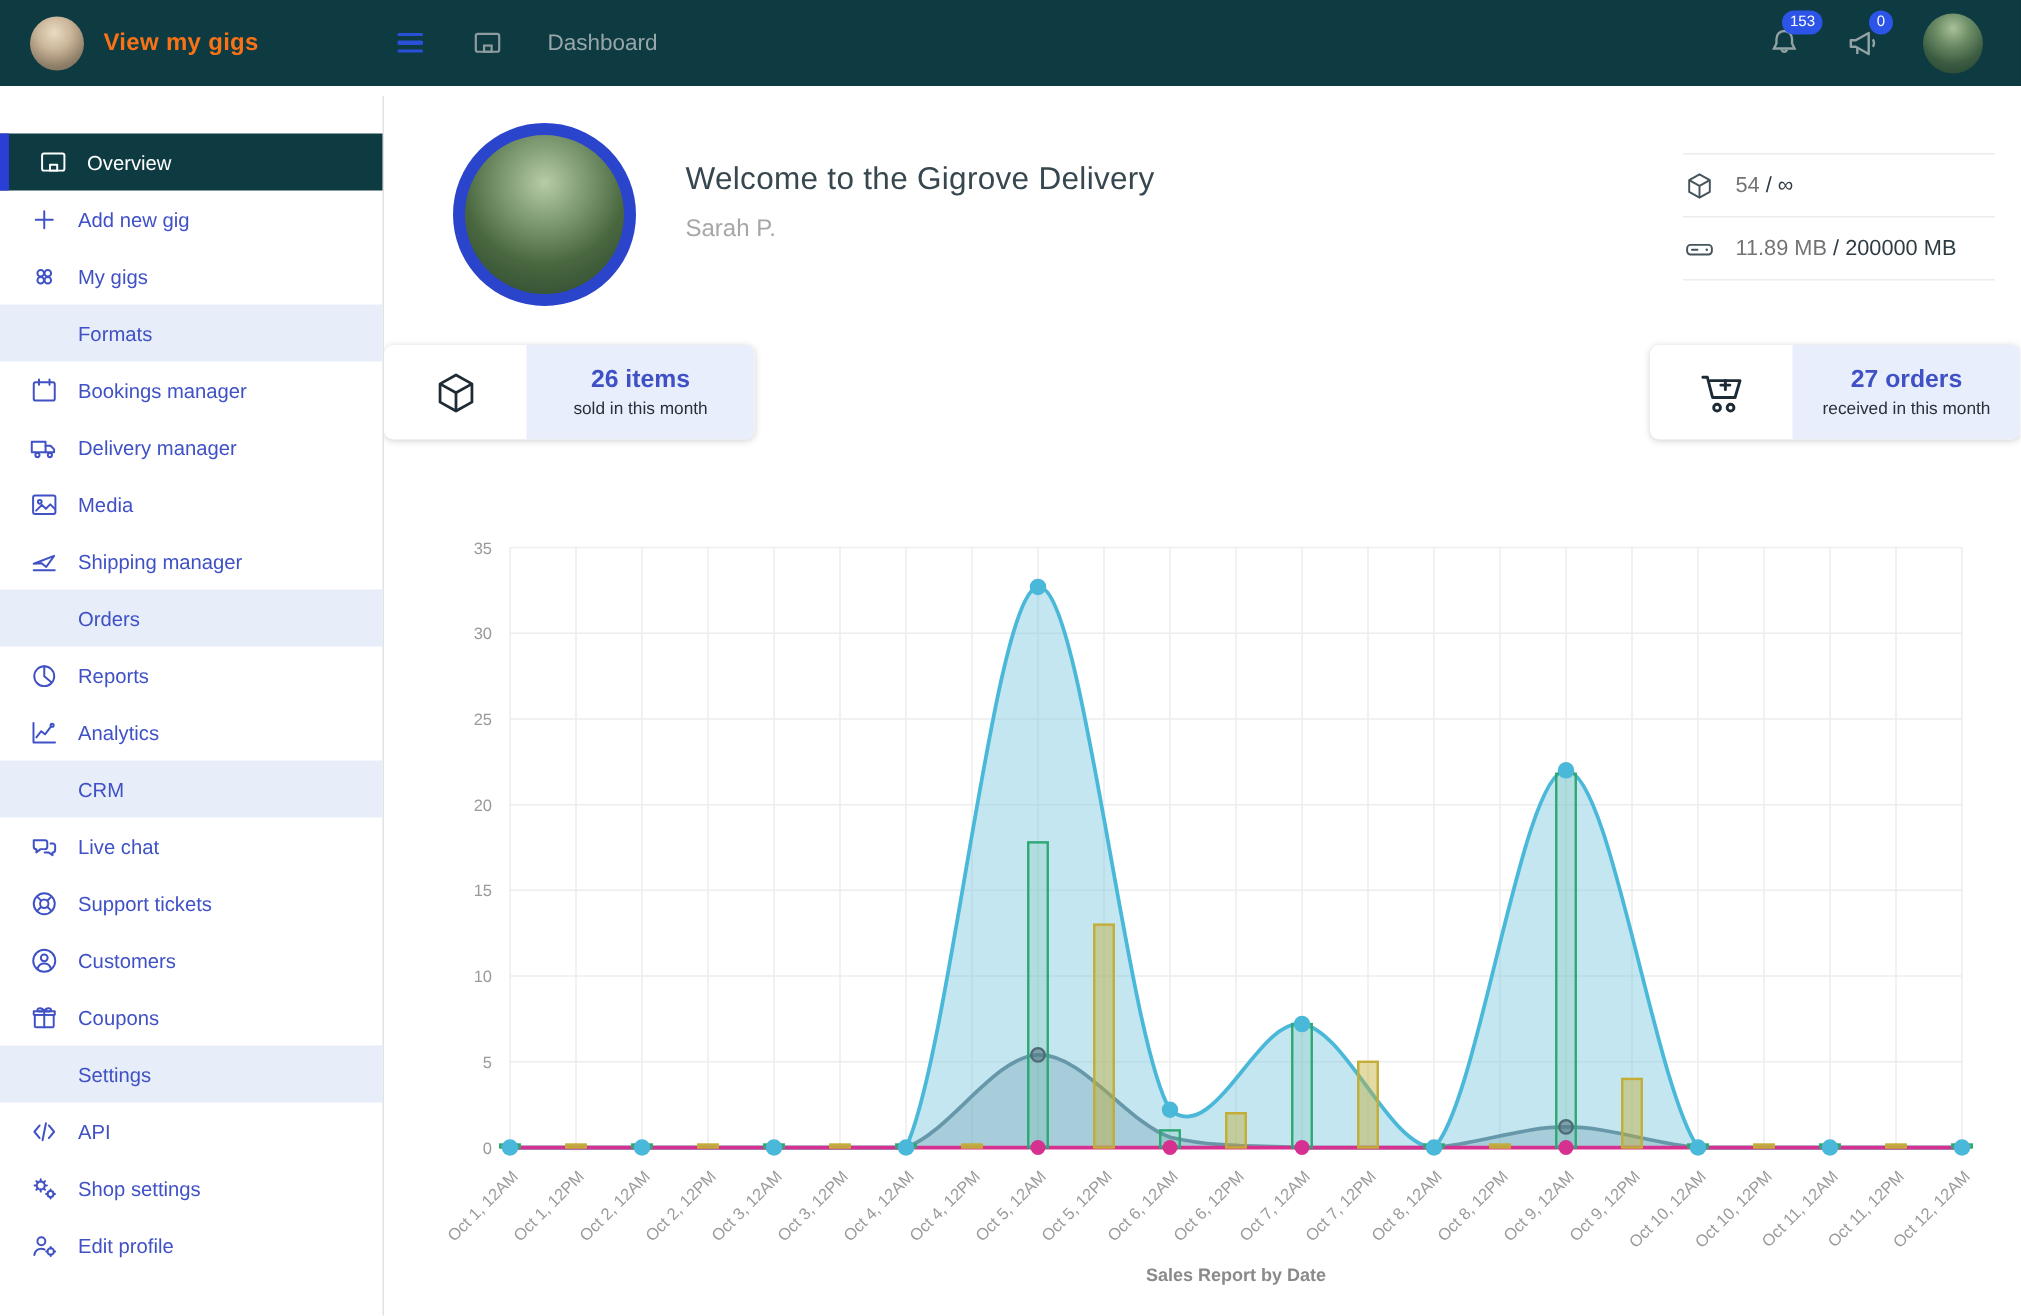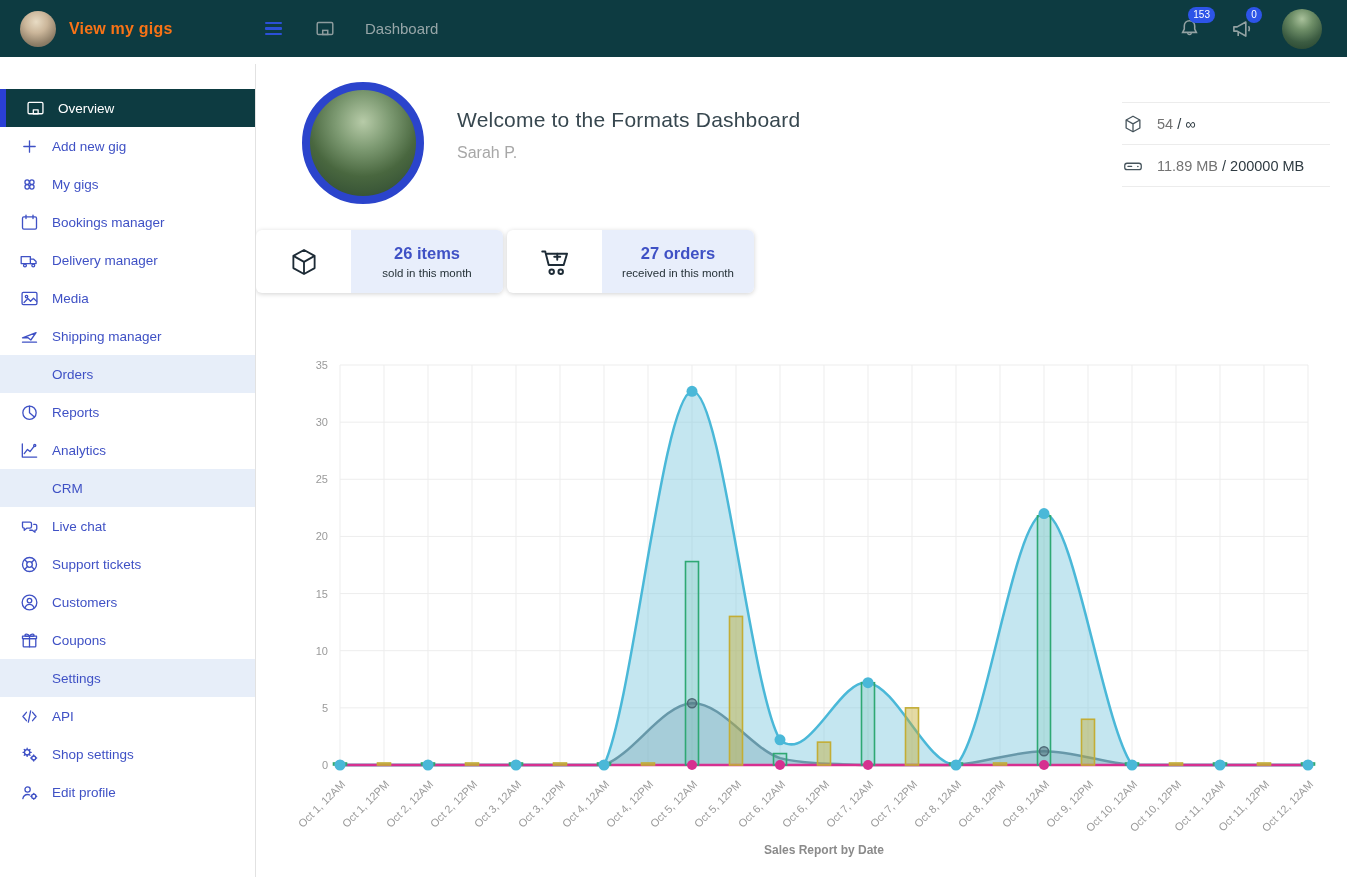--- a/index.html
+++ b/index.html
@@ -47,21 +47,21 @@
   .welcome-text { margin-left:33px; padding-top:26px; }
   .welcome-title { font-size:21px; color:#37474f; letter-spacing:.2px; }
   .welcome-sub { font-size:16px; color:#a7a7a7; margin-top:12px; }
   .quota { margin-left:auto; width:208px; margin-top:20px; font-size:14.5px; color:#3a3a3a;
            border-top:1px solid #ececec; }
   .quota-row { display:flex; align-items:center; gap:13px; height:42px;
                border-bottom:1px solid #ececec; color:#2f3b42; }
   .quota-row .q-icon { display:flex; color:#46545c; }
   .q-blue { color:#737373;text-align:center; }
 
-  .cards-row { display:flex; justify-content:flex-start; gap:4px; margin-top:26px; }
+  .cards-row { display:flex; justify-content:space-between; gap:24px; margin-top:26px; }
   .stat-card { width:247px; height:63px; border-radius:6px; background:#fff; overflow:hidden;
                box-shadow:0 1px 5px rgba(0,0,0,.18); display:flex; }
   .card-icon { width:95px; display:flex; align-items:center; justify-content:center; color:#1d2b36; }
   .card-body { flex:1; background:#e8eefb; display:flex; flex-direction:column;
                align-items:center; justify-content:center; gap:4px; }
   .card-value { color:#3f51c5; font-size:16.5px; font-weight:bold; }
   .card-caption { color:#263238; font-size:11.5px; }
 
   .chart-wrap { margin-top:57px; margin-left:38px; }
   svg text { font-family:"Liberation Sans", sans-serif; }
@@ -130,20 +130,23 @@
       <span class="s-icon">
         <svg width="21" height="21" viewBox="0 0 24 24" fill="none" stroke="currentColor" stroke-width="1.5" stroke-linecap="round" stroke-linejoin="round">
           <circle cx="9.3" cy="9.3" r="2.5"></circle>
           <circle cx="14.7" cy="9.3" r="2.5"></circle>
           <circle cx="9.3" cy="14.7" r="2.5"></circle>
           <circle cx="14.7" cy="14.7" r="2.5"></circle>
         </svg>
       </span>
       <span>My gigs</span>
     </div>
+    <div class="side-item section">
+      <span>Formats</span>
+    </div>
     <div class="side-item ">
       <span class="s-icon">
         <svg width="21" height="21" viewBox="0 0 24 24" fill="none" stroke="currentColor" stroke-width="1.5" stroke-linecap="round" stroke-linejoin="round">
           <rect x="4" y="5.5" width="16" height="14" rx="1.5"></rect>
           <path d="M8 3.5v4M16 3.5v4"></path>
         </svg>
       </span>
       <span>Bookings manager</span>
     </div>
     <div class="side-item ">
@@ -274,21 +277,21 @@
       </span>
       <span>Edit profile</span>
     </div>
   </nav>
 
 <main class="main">
 
   <div class="welcome-row">
     <div class="welcome-avatar"></div>
     <div class="welcome-text">
-      <div class="welcome-title">Welcome to the Formats Dashboard</div>
+      <div class="welcome-title">Welcome to the Gigrove Delivery</div>
       <div class="welcome-sub">Sarah P.</div>
     </div>
     <div class="quota">
       <div class="quota-row">
         <span class="q-icon">
           <svg width="22" height="22" viewBox="0 0 24 24" fill="none" stroke="currentColor" stroke-width="1.4" stroke-linejoin="round">
             <path d="M12 3.5l7.5 4.2v8.6L12 20.5l-7.5-4.2V7.7L12 3.5z"></path>
               <path d="M4.5 7.7l7.5 4.2 7.5-4.2M12 11.9v8.6"></path>
           </svg>
         </span>

